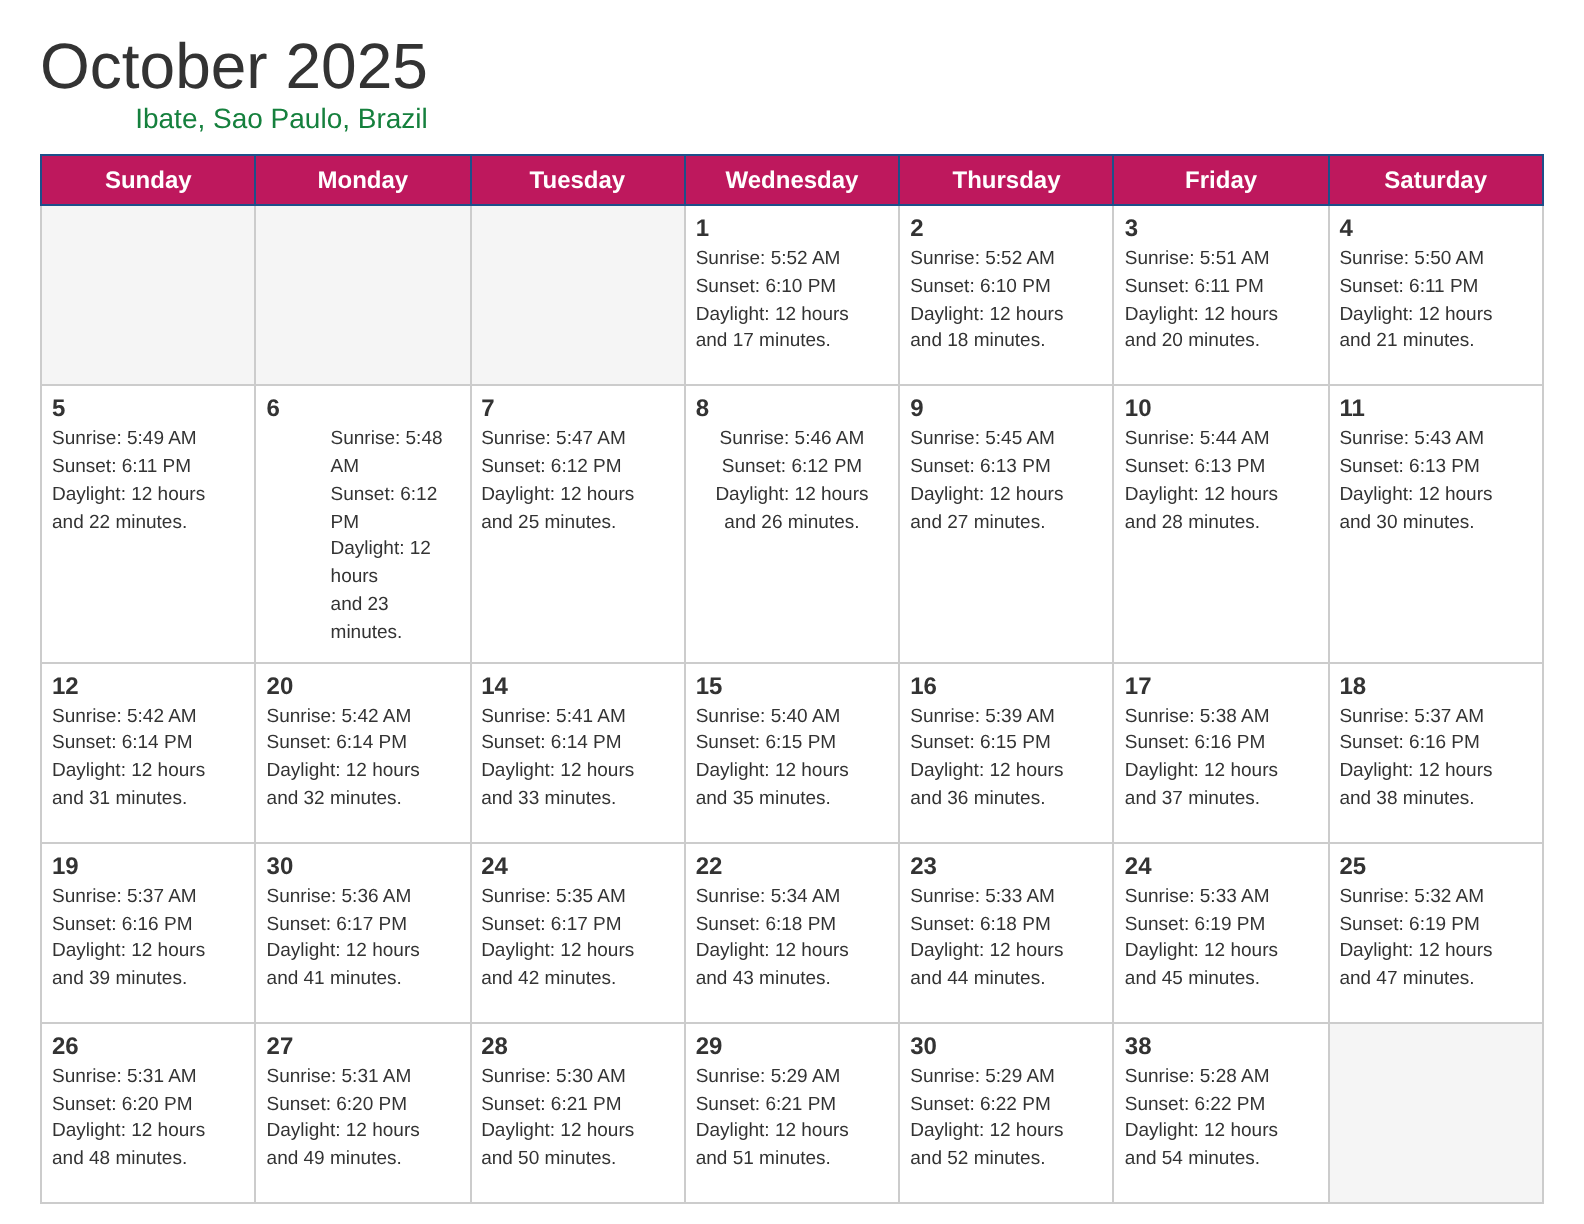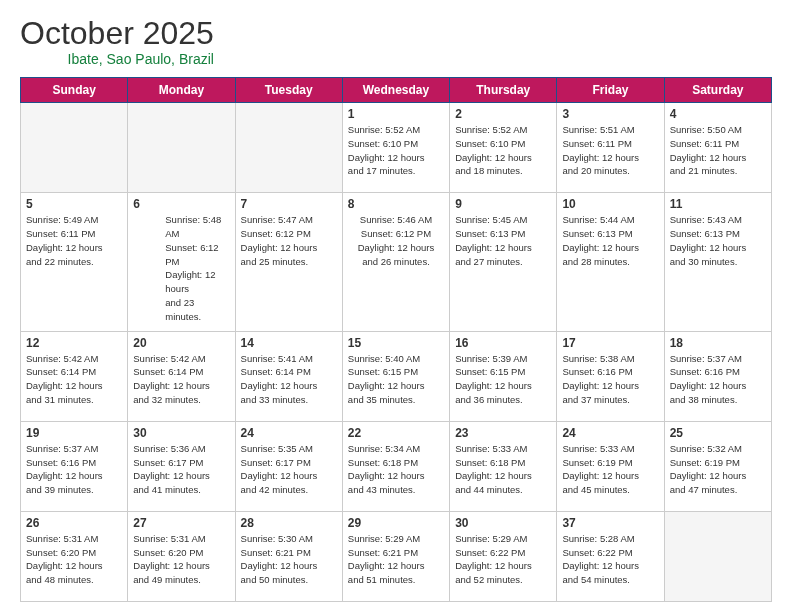--- a/index.html
+++ b/index.html
@@ -340,21 +340,21 @@
 and 51 minutes.</div>
           </td>
           <td>
             <div class="day-number">30</div>
             <div class="day-info" style="white-space: pre-line;">Sunrise: 5:29 AM
 Sunset: 6:22 PM
 Daylight: 12 hours
 and 52 minutes.</div>
           </td>
           <td>
-            <div class="day-number">37</div>
+            <div class="day-number">38</div>
             <div class="day-info" style="white-space: pre-line;">Sunrise: 5:28 AM
 Sunset: 6:22 PM
 Daylight: 12 hours
 and 54 minutes.</div>
           </td>
           <td class="empty"></td>
         </tr>
       </tbody>
   </table>
 </div>

